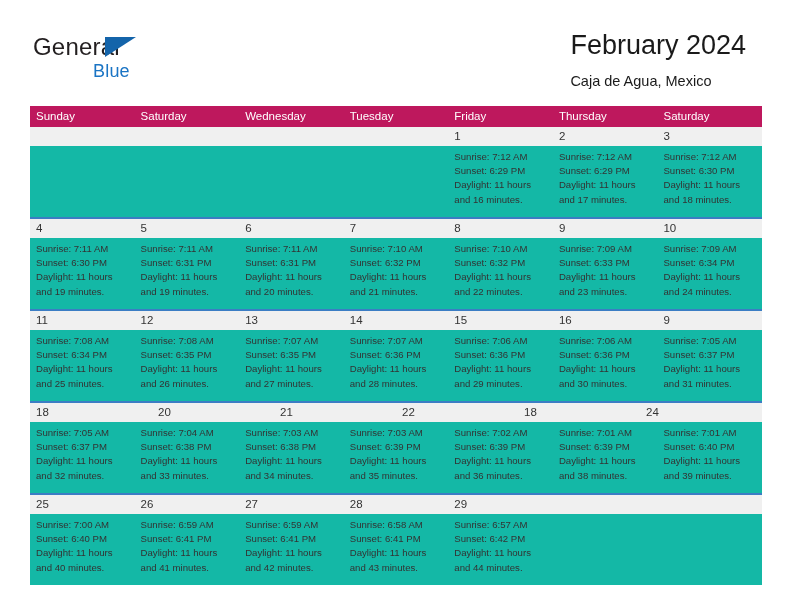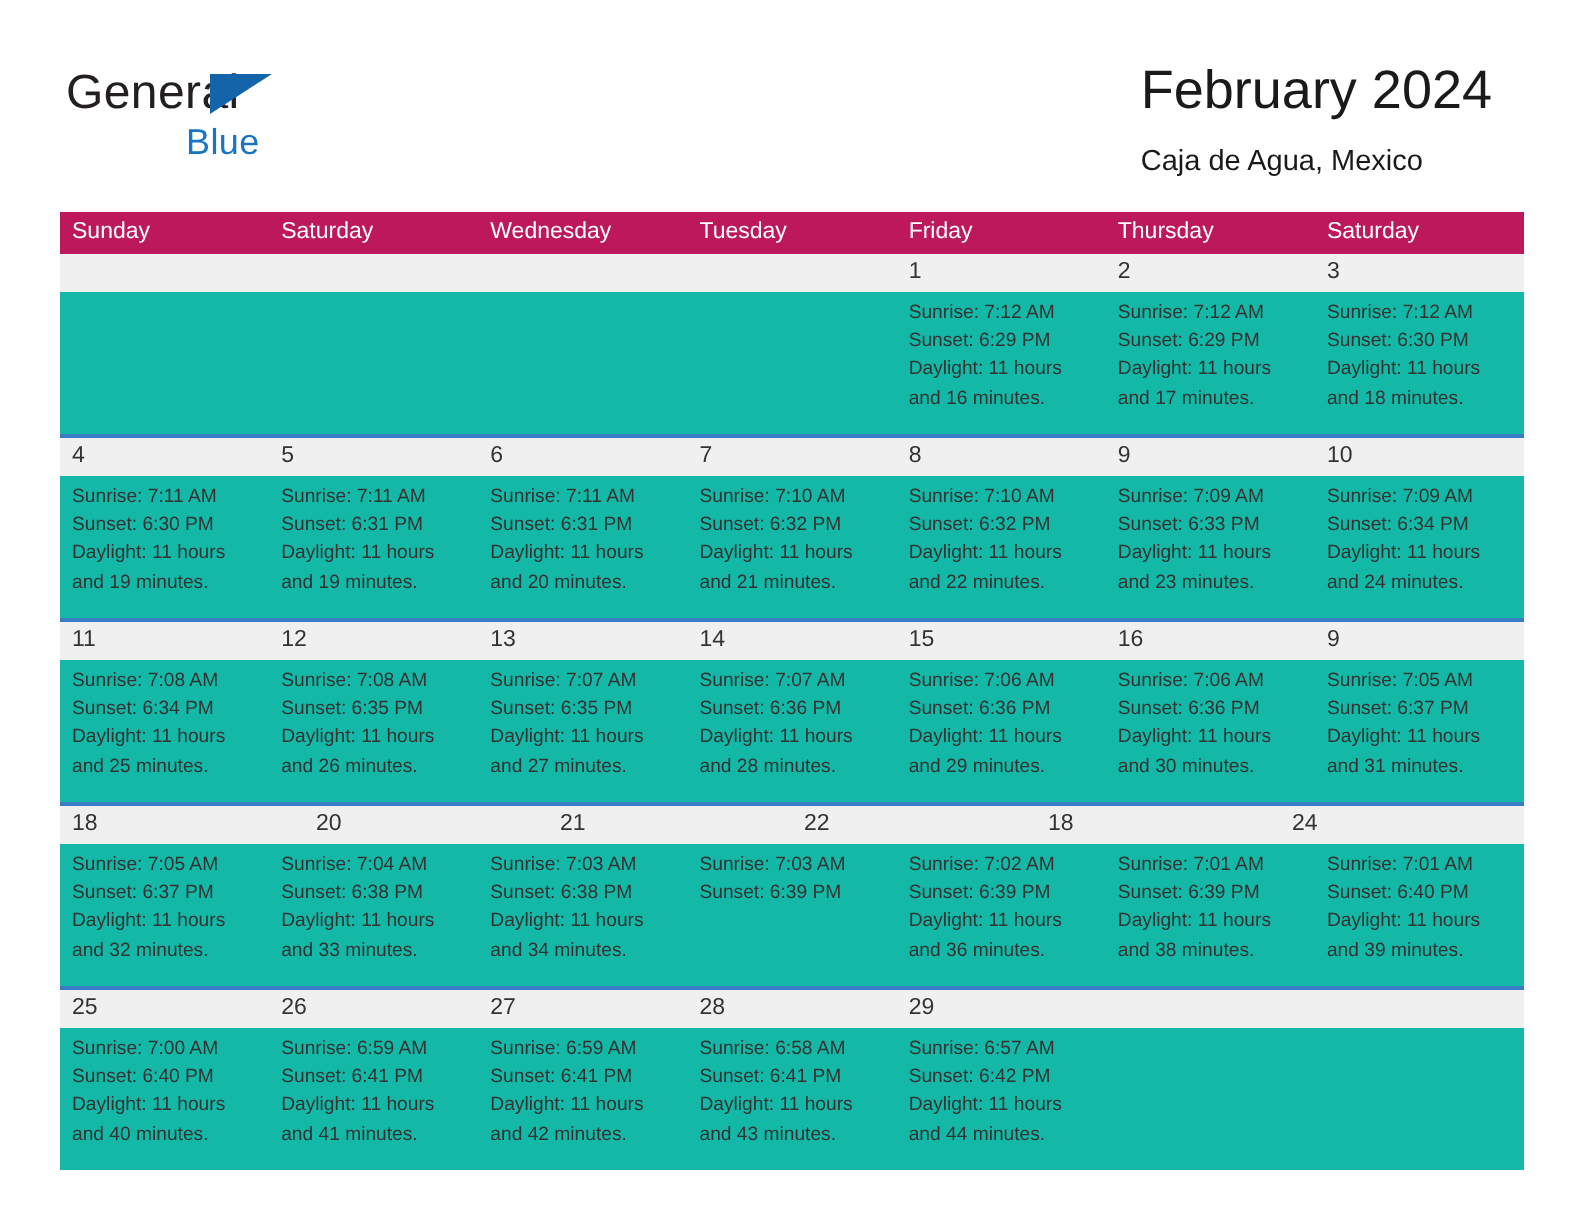--- a/index.html
+++ b/index.html
@@ -344,20 +344,21 @@
               <div class="dl">Daylight: 11 hours and 33 minutes.</div>
             </div>
             <div class="body-cell">
               <div class="line">Sunrise: 7:03 AM</div>
               <div class="line">Sunset: 6:38 PM</div>
               <div class="dl">Daylight: 11 hours and 34 minutes.</div>
             </div>
             <div class="body-cell">
               <div class="line">Sunrise: 7:03 AM</div>
               <div class="line">Sunset: 6:39 PM</div>
+              <div class="dl">Daylight: 11 hours and 35 minutes.</div>
             </div>
             <div class="body-cell">
               <div class="line">Sunrise: 7:02 AM</div>
               <div class="line">Sunset: 6:39 PM</div>
               <div class="dl">Daylight: 11 hours and 36 minutes.</div>
             </div>
             <div class="body-cell">
               <div class="line">Sunrise: 7:01 AM</div>
               <div class="line">Sunset: 6:39 PM</div>
               <div class="dl">Daylight: 11 hours and 38 minutes.</div>

